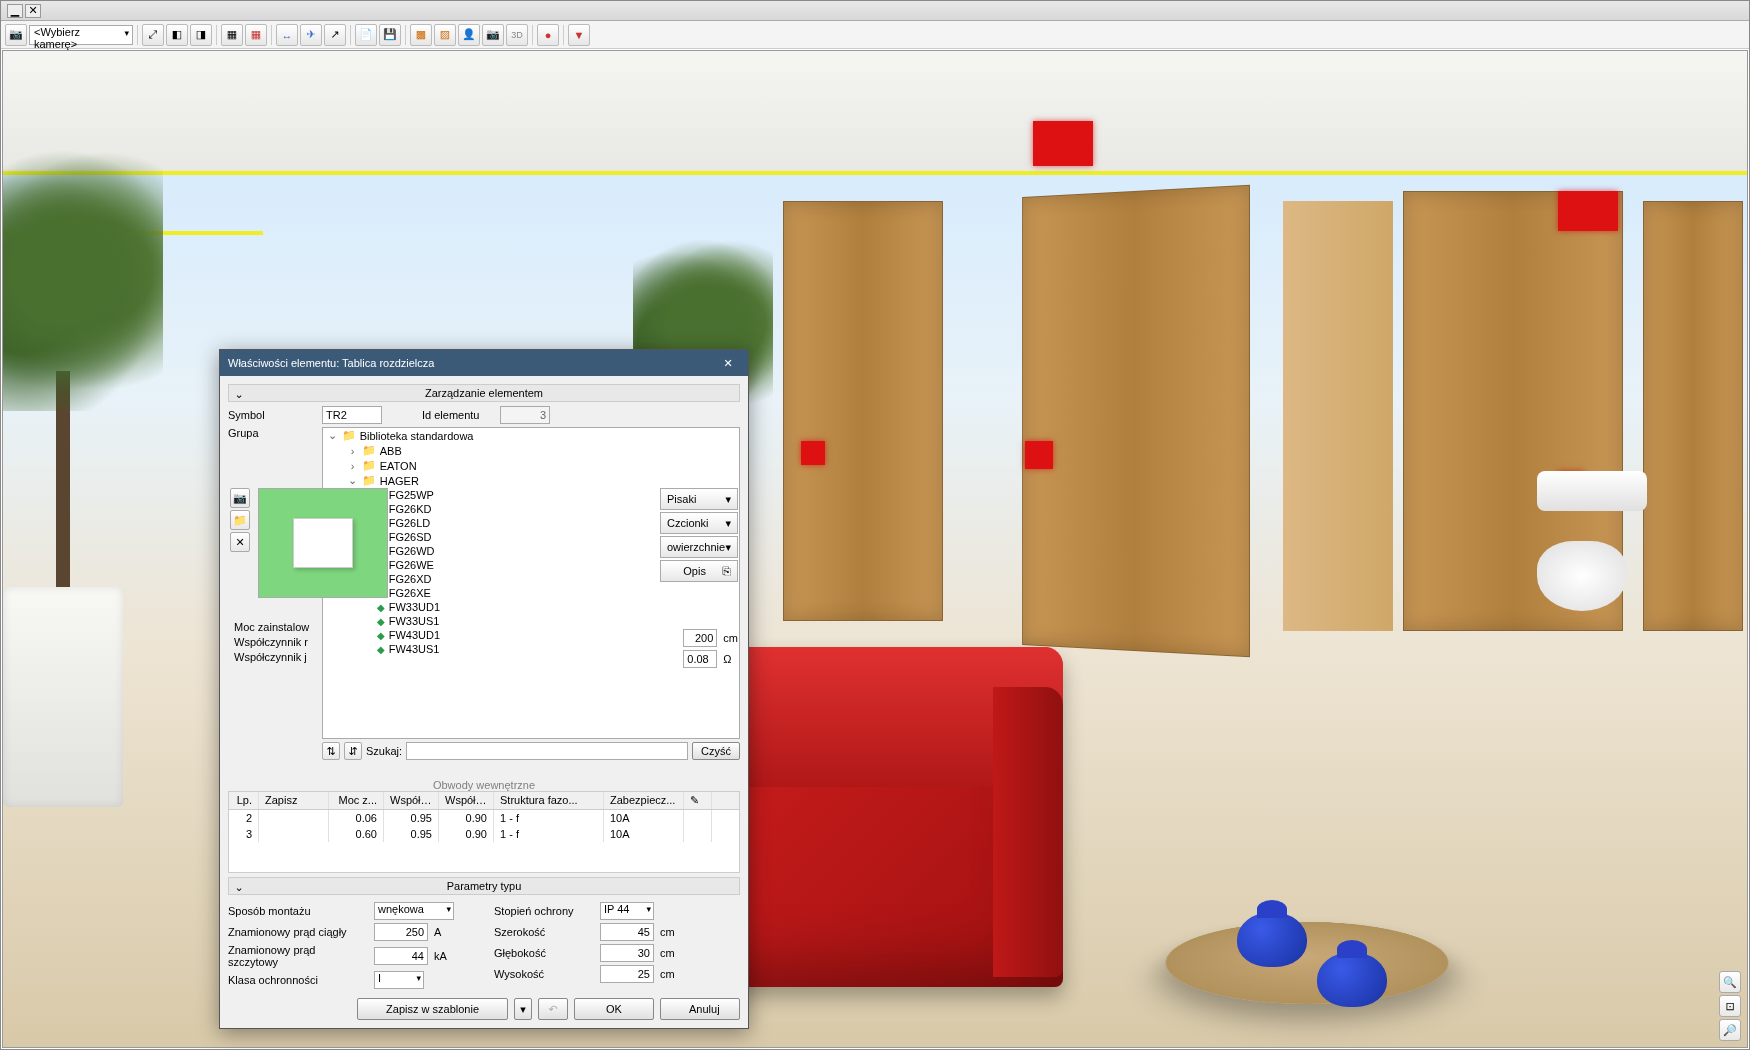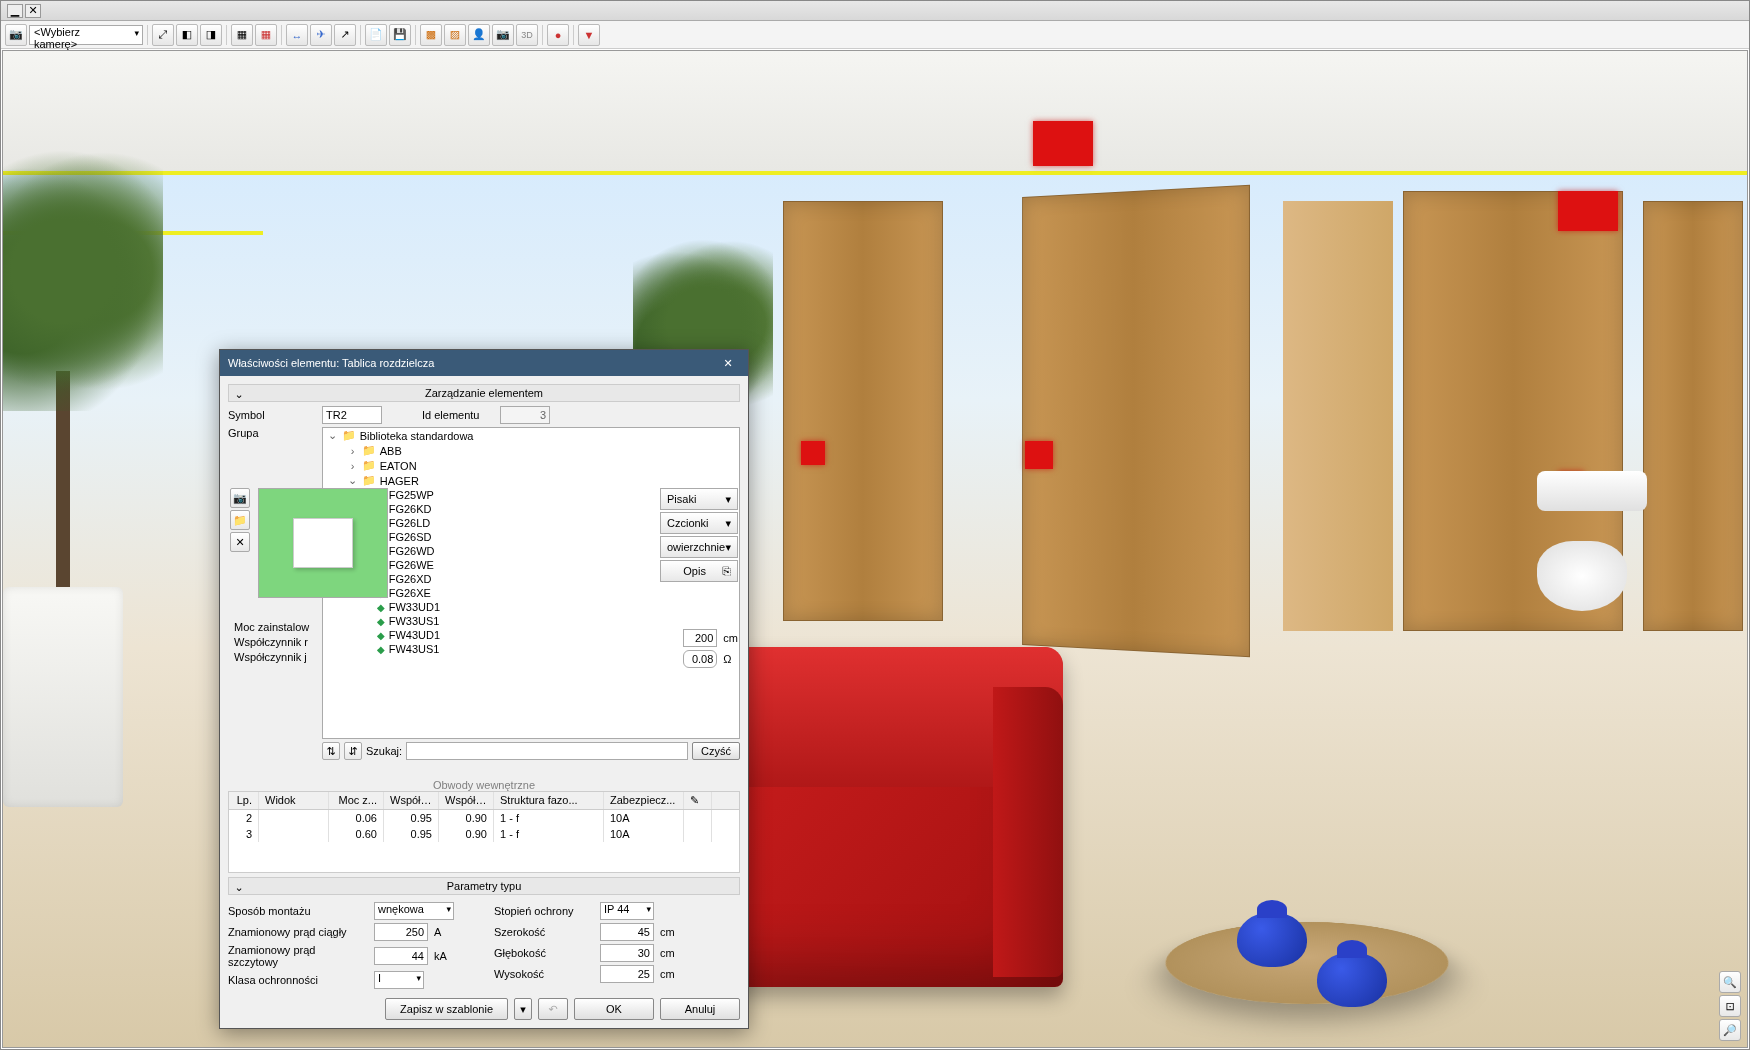--- a/index.html
+++ b/index.html
@@ -65,21 +65,21 @@
 .tree-panel .leaf-ic { color:#2a9d4a; font-size:10px;}
 .search-row { display:flex; align-items:center; gap:4px; padding:3px 0;}
 .grid { border:1px solid #ccc; background:#fff; }
 .grid-hdr { display:flex; background:#f0f0f0; border-bottom:1px solid #ccc;}
 .grid-hdr .c, .grid-row .c { padding:2px 6px; border-right:1px solid #e0e0e0; overflow:hidden; text-overflow:ellipsis; white-space:nowrap;}
 .grid-row { display:flex; }
 .c0{width:30px;text-align:right;} .c1{width:70px;} .c2{width:55px;text-align:right;} .c3{width:55px;text-align:right;} .c4{width:55px;text-align:right;} .c5{width:110px;} .c6{width:80px;} .c7{width:28px;}
 .param-grid { display:flex; gap:20px;}
 .param-col { flex:1; }
 .param-col .row .lbl { width:140px; }
-.btn { height:22px; padding:0 14px; border:1px solid #888; background:linear-gradient(#fff,#e0e0e0); cursor:pointer; border-radius:2px;}
+.btn { height:22px; padding:0 28px; border:1px solid #888; background:linear-gradient(#fff,#e0e0e0); cursor:pointer; border-radius:2px;}
 .btn-row { display:flex; justify-content:flex-end; gap:6px; padding:6px 0 0; align-items:center;}
 .side-stack { display:flex; flex-direction:column; gap:2px; margin-right:4px;}
 .side-stack .icon-btn{height:20px;width:20px;}
 .right-btns { display:flex; flex-direction:column; gap:2px; }
 .right-btns .rbtn { height:22px; width:78px; border:1px solid #aaa; background:linear-gradient(#fff,#e8e8e8); display:flex; align-items:center; padding:0 6px; justify-content:space-between; cursor:pointer;}
 .preview { width:130px; height:110px; background:#7ed67e; border:1px solid #aaa; display:flex; align-items:center; justify-content:center;}
 .preview .pbox { width:60px; height:50px; background:#fff; border:1px solid #ccc; box-shadow:2px 2px 4px rgba(0,0,0,0.2);}
 .partial-lbl { color:#808080; }
 .tbic { font-size:11px; }
 </style>
@@ -89,21 +89,21 @@
 <div class="main-window">
   <div class="titlebar">
     <div class="win-btn">▁</div>
     <div class="win-btn">✕</div>
   </div>
 
   <div class="toolbar">
     <div class="tb-btn">
         <span class="tbic">📷</span>
       </div>
-    <div class="tb-combo" style="width:114px"><span>&lt;Wybierz kamerę&gt;</span></div>
+    <div class="tb-combo" style="width:104px"><span>&lt;Wybierz kamerę&gt;</span></div>
     <div class="tb-sep"></div>
     <div class="tb-btn">
         <span class="tbic">⤢</span>
       </div>
     <div class="tb-btn">
         <span class="tbic">◧</span>
       </div>
     <div class="tb-btn">
         <span class="tbic">◨</span>
       </div>
@@ -333,31 +333,31 @@
       <div class="row">
           <span class="lbl" style="width:110px">Współczynnik j</span>
         </div>
     </div>
     <div style="position:absolute; right:10px; top:276px;">
       <div class="row">
           <input class="inp" style="width: 34px; text-align: right;" value="200">
           <span>cm</span>
         </div>
       <div class="row">
-          <input class="inp" style="width: 34px; text-align: right; border-radius: 6px;" value="0.08">
+          <input class="inp" style="width: 34px; " value="0.08">
           <span>Ω</span>
         </div>
     </div>
 
     <div style="text-align:center; margin-top:16px;" class="partial-lbl">Obwody wewnętrzne</div>
 
     <div class="grid">
       <div class="grid-hdr">
         <div class="c c0">Lp.</div>
-        <div class="c c1">Widok</div>
+        <div class="c c1">Zapisz</div>
         <div class="c c2">Moc z...</div>
         <div class="c c3">Współc...</div>
         <div class="c c4">Współc...</div>
         <div class="c c5">Struktura fazo...</div>
         <div class="c c6">Zabezpiecz...</div>
         <div class="c c7">✎</div>
       </div>
       <div class="grid-row">
         <div class="c c0">2</div>
         <div class="c c1"></div>

